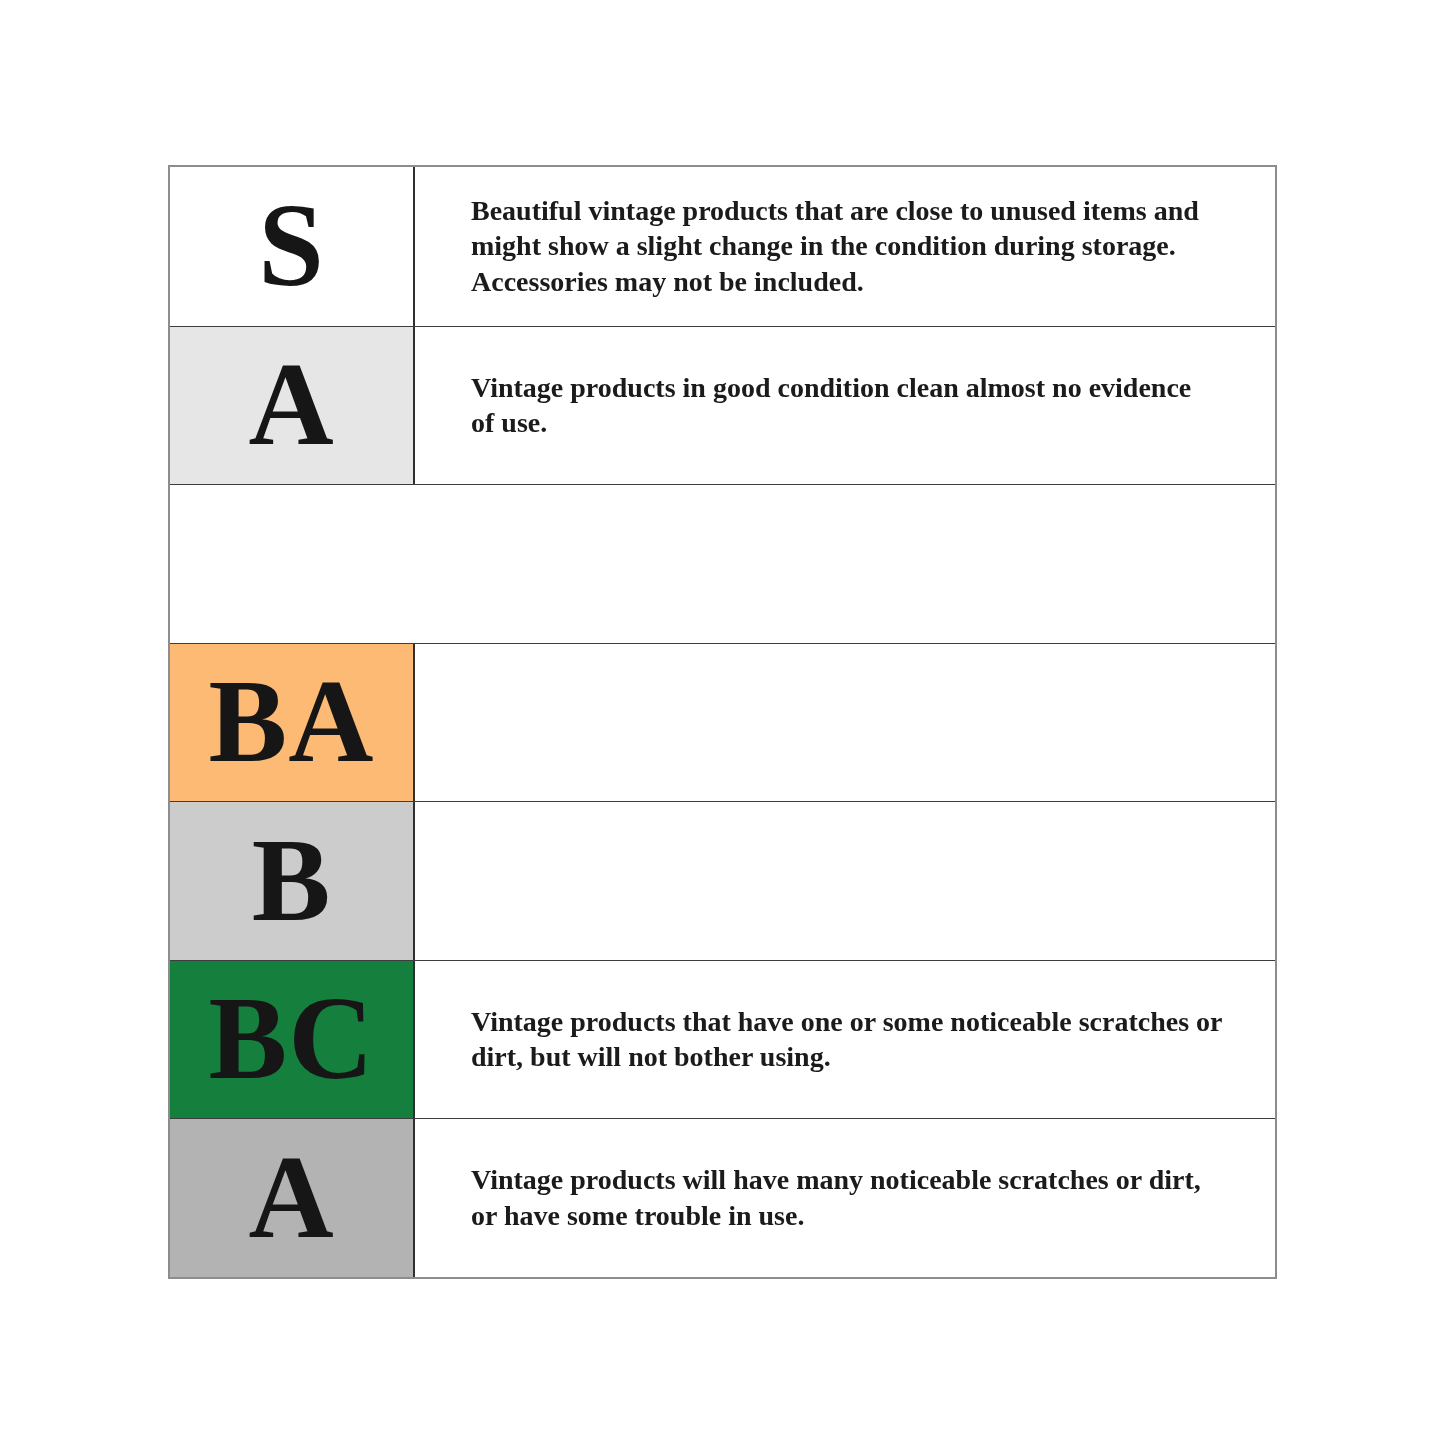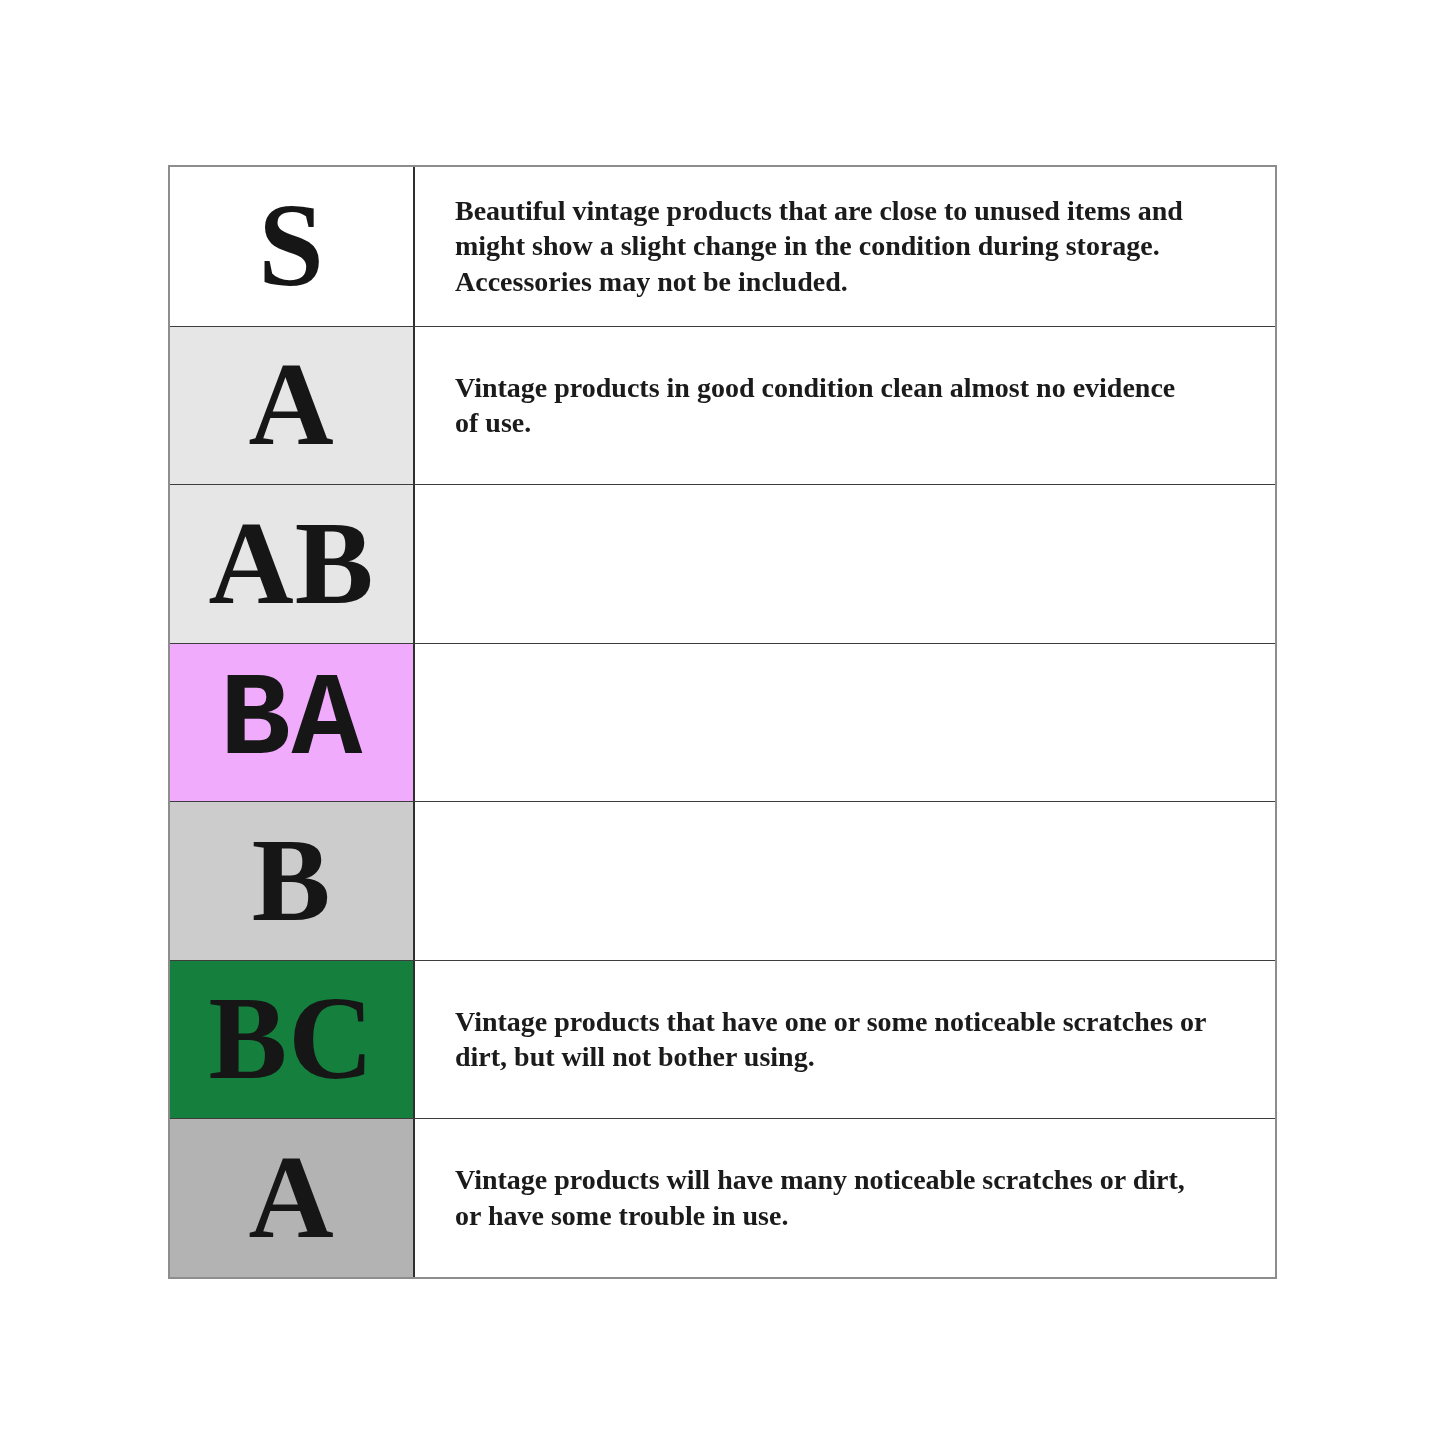--- a/index.html
+++ b/index.html
@@ -52,21 +52,21 @@
   }
   .desc-cell {
     flex: 1 1 auto;
     display: flex;
     align-items: center;
     padding: 0 20px 0 40px;
     box-sizing: border-box;
     background: #ffffff;
   }
   .desc-text {
-    margin: 0;
+    margin: 16px;
     font-size: 28px;
     font-weight: 700;
     line-height: 1.27;
     color: #1b1b1b;
     white-space: pre-line;
   }
 </style>
 </head>
 <body>
 
@@ -88,27 +88,24 @@
       <div class="label-cell" style="background: rgb(230, 230, 230);">
         <span class="grade-letter">A</span>
       </div>
       <div class="desc-cell">
         <p class="desc-text">Vintage products in good condition clean almost no evidence
 of use.</p>
       </div>
     </div>
 
     <div class="grade-row">
-      <div class="label-cell" style="background: rgb(230, 230, 230);">
-        <span class="grade-letter">AB</span>
-      </div>
     </div>
 
     <div class="grade-row">
-      <div class="label-cell" style="background: #f0abfc; font-family: Liberation Mono, monospace;">
+      <div class="label-cell" style="background: #fdba74;">
         <span class="grade-letter">BA</span>
       </div>
     </div>
 
     <div class="grade-row">
       <div class="label-cell" style="background: rgb(204, 204, 204);">
         <span class="grade-letter">B</span>
       </div>
     </div>
 

